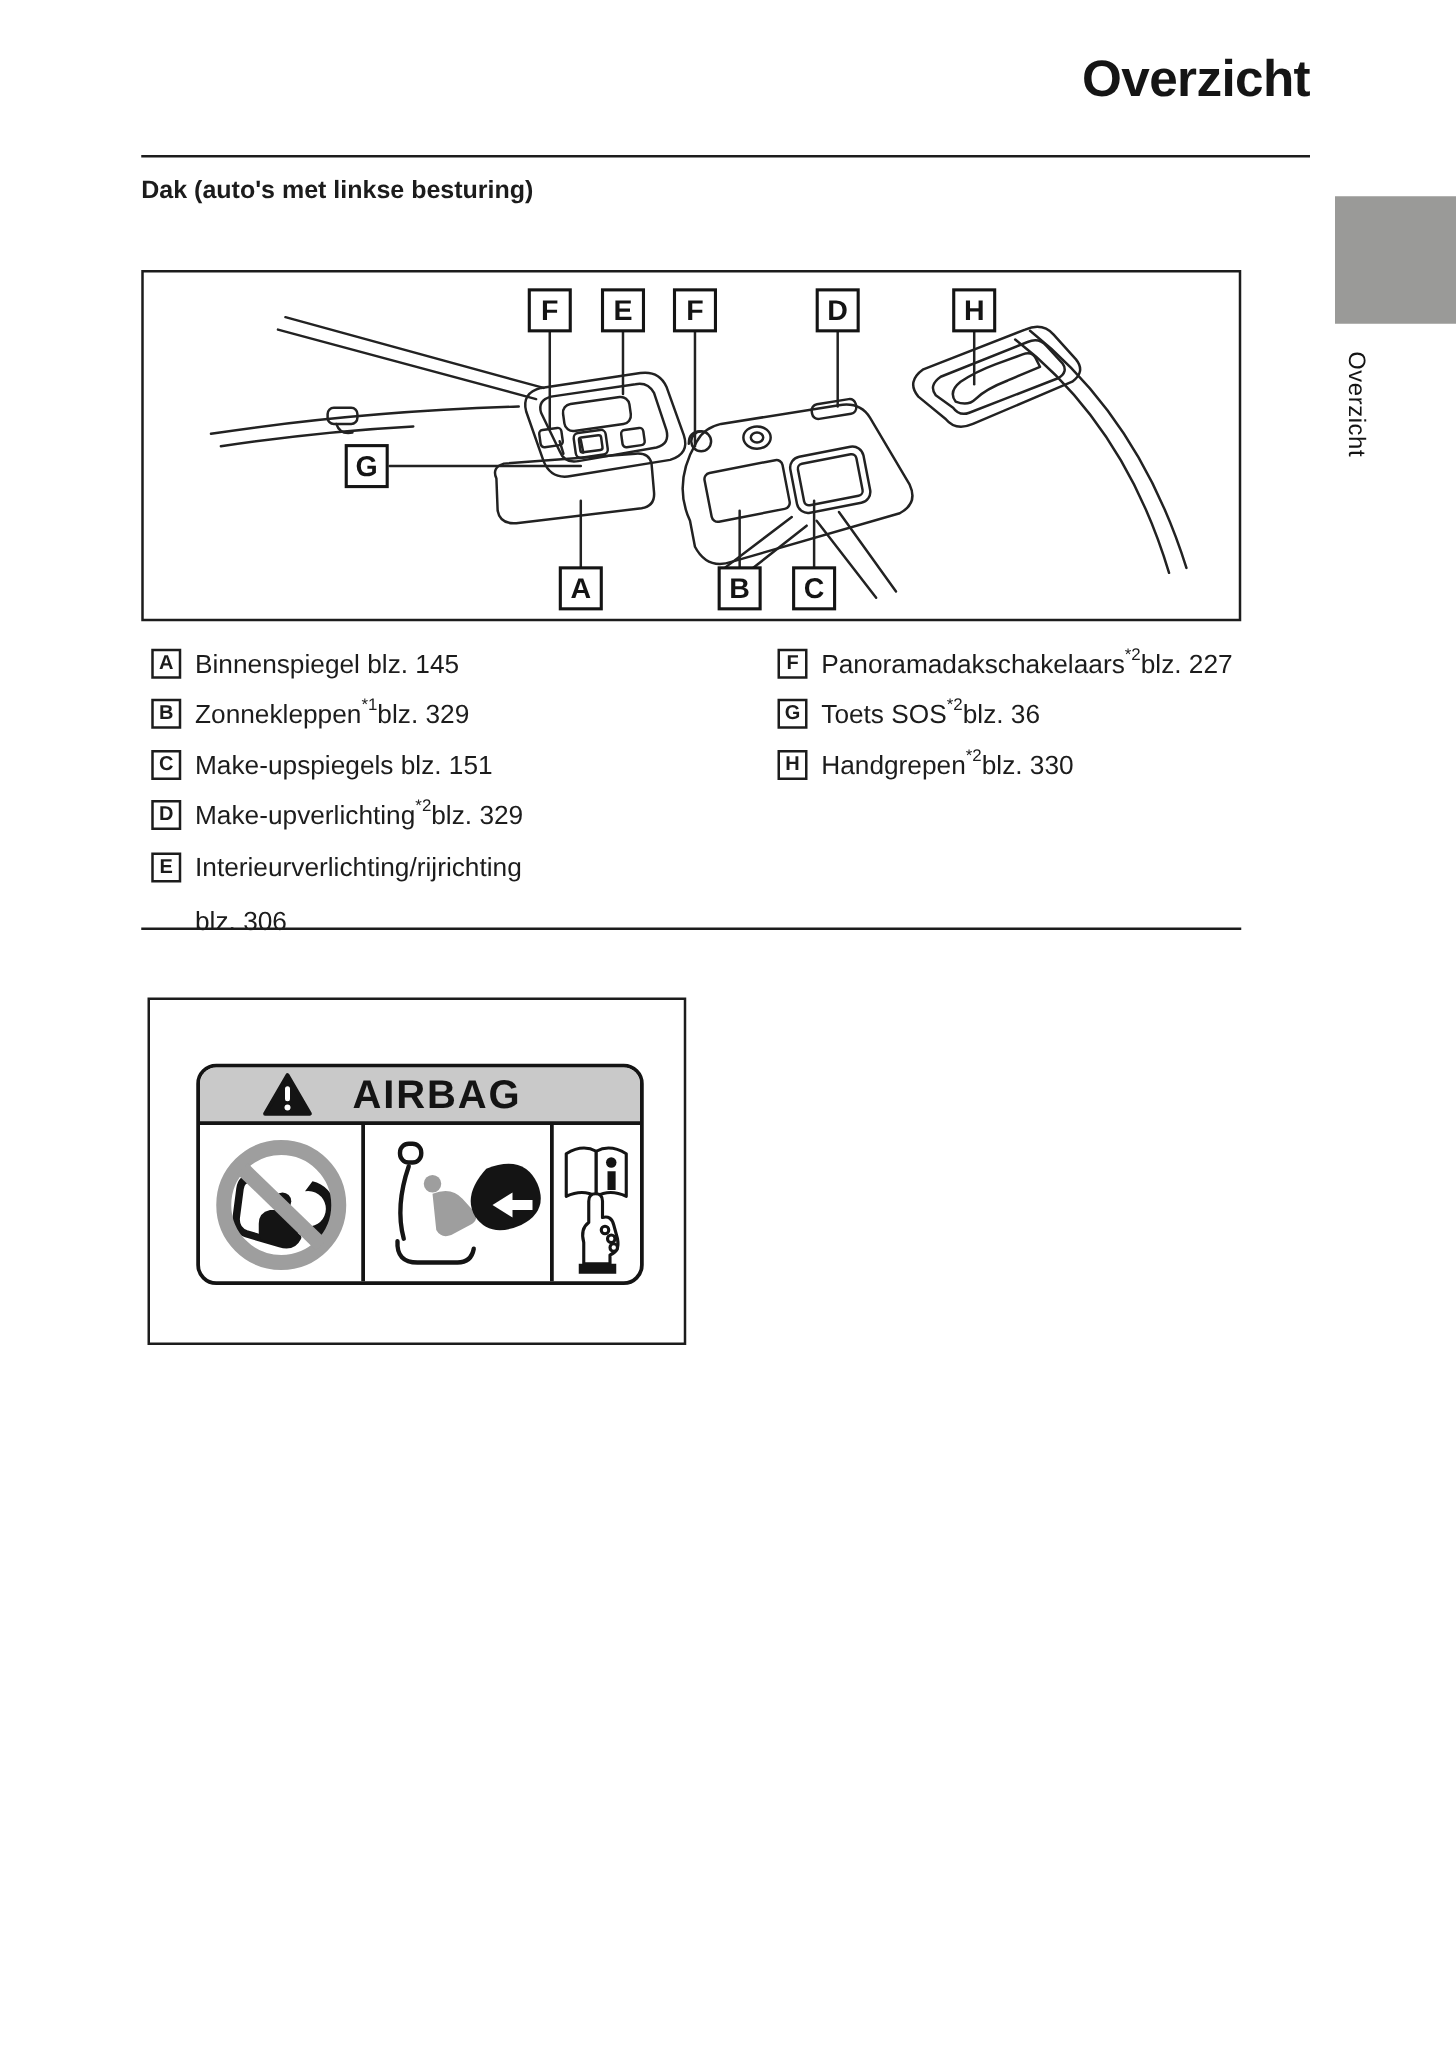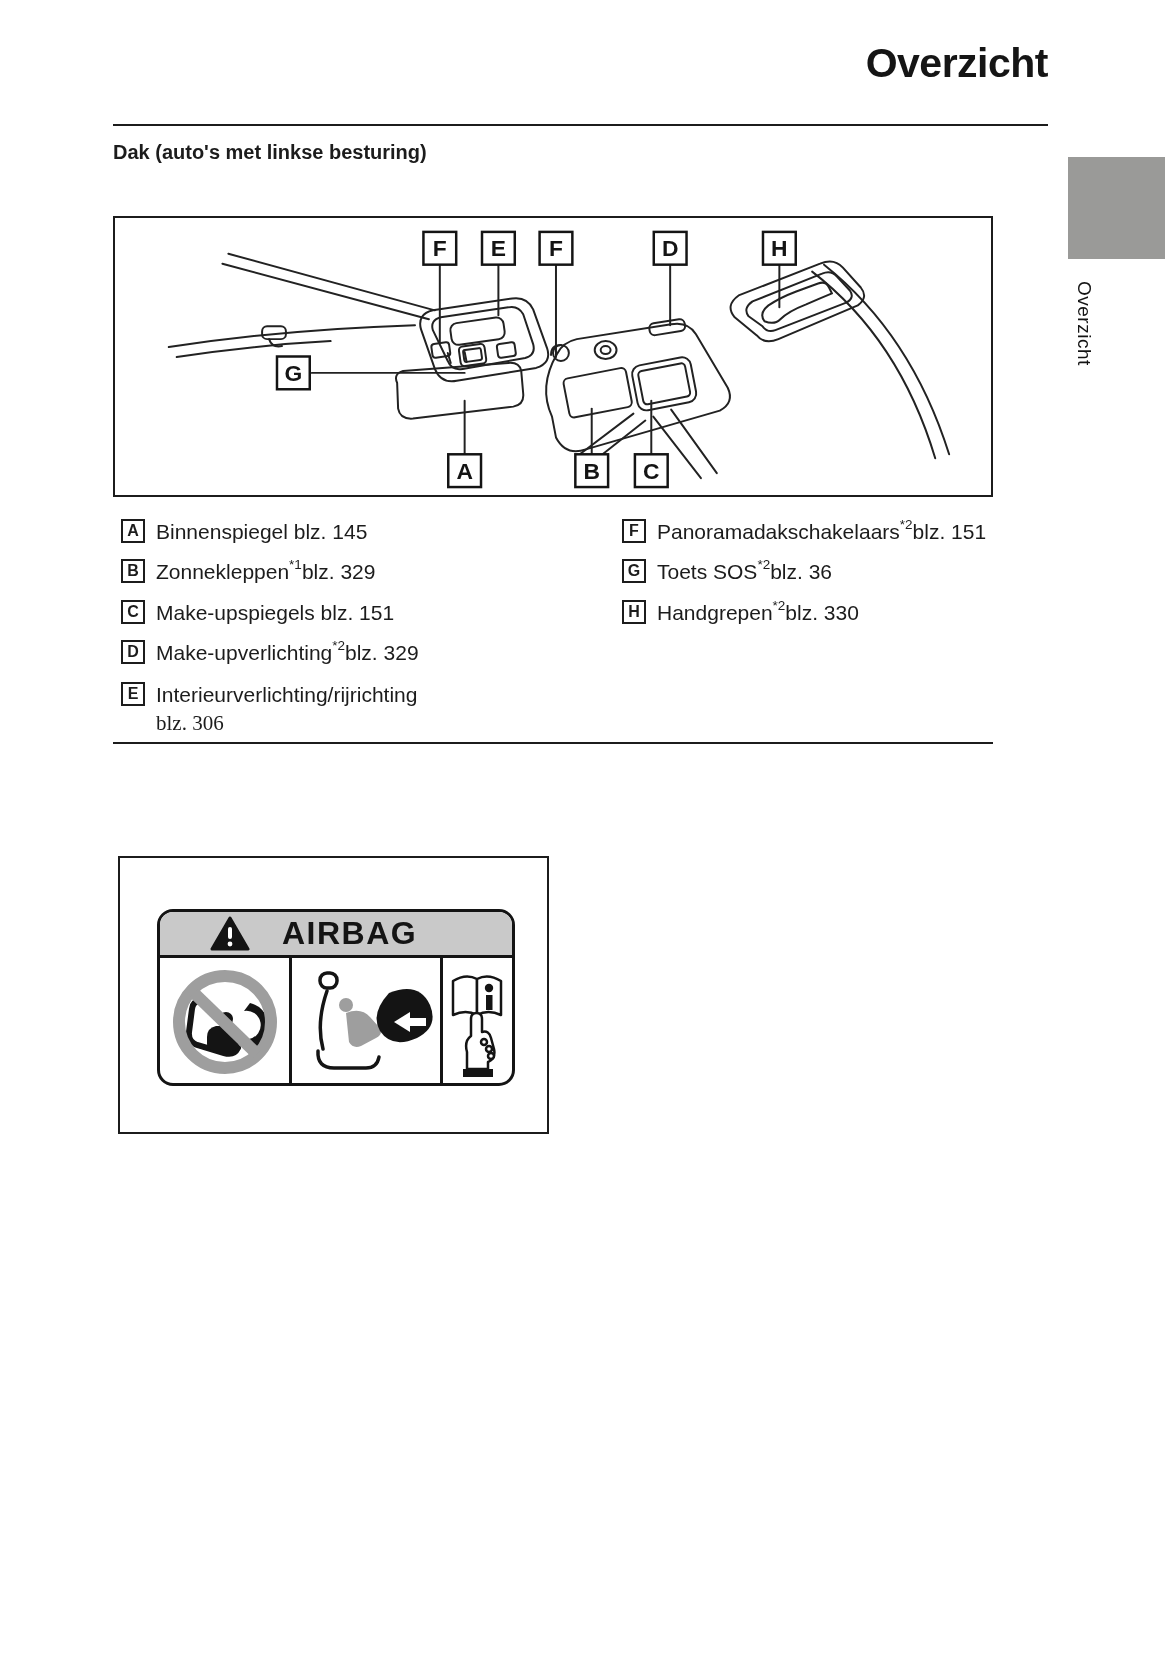--- a/index.html
+++ b/index.html
@@ -27,24 +27,24 @@
   .diagram-frame svg{display:block;}
   .dlabel{font:bold 23px "Liberation Sans","DejaVu Sans",sans-serif;fill:#141414;}
 
   .legend-item{position:absolute;display:flex;align-items:flex-start;}
   .badge{
     width:24px;height:24px;box-sizing:border-box;border:2px solid #1c1c1c;flex:0 0 24px;
     font-size:16px;font-weight:bold;text-align:center;line-height:20px;background:#fff;
   }
   .legend-text{margin-left:11px;font-size:21px;line-height:25px;white-space:nowrap;}
   .legend-text sup{font-size:13.5px;position:relative;top:-2px;line-height:0;}
-  .legend-line2{display:block;margin-top:4px;white-space:nowrap;font-family:Liberation Serif, serif;}
+  .legend-line2{display:block;margin-top:18px;white-space:nowrap;}
 
   .airbag-outer{
-    position:absolute;left:118px;top:856px;width:431px;height:278px;
+    position:absolute;left:118px;top:798px;width:431px;height:278px;
     border:2px solid #1c1c1c;box-sizing:border-box;background:#fff;
   }
   .airbag-label{
     position:absolute;left:37px;top:51px;width:358px;height:177px;box-sizing:border-box;
     border:3px solid #141414;border-radius:16px;overflow:hidden;background:#fff;
   }
   .airbag-head{
     height:43px;background:#c9c9c9;border-bottom:3px solid #141414;
     display:flex;align-items:center;padding-left:50px;box-sizing:content-box;
   }
@@ -169,21 +169,21 @@
     <span class="badge">D</span>
     <span class="legend-text"><span>Make-upverlichting</span><sup>*2</sup><span>blz. 329</span></span>
   </div>
   <div class="legend-item" style="left:121px;top:682px;">
     <span class="badge">E</span>
     <span class="legend-text"><span>Interieurverlichting/rijrichting</span><sup></sup><span></span><span class="legend-line2">blz. 306</span></span>
   </div>
 
   <div class="legend-item" style="left:622px;top:519px;">
     <span class="badge">F</span>
-    <span class="legend-text"><span>Panoramadakschakelaars</span><sup>*2</sup><span>blz. 151</span></span>
+    <span class="legend-text"><span>Panoramadakschakelaars</span><sup>*2</sup><span>blz. 227</span></span>
   </div>
   <div class="legend-item" style="left:622px;top:559px;">
     <span class="badge">G</span>
     <span class="legend-text"><span>Toets SOS</span><sup>*2</sup><span>blz. 36</span></span>
   </div>
   <div class="legend-item" style="left:622px;top:600px;">
     <span class="badge">H</span>
     <span class="legend-text"><span>Handgrepen</span><sup>*2</sup><span>blz. 330</span></span>
   </div>
 

